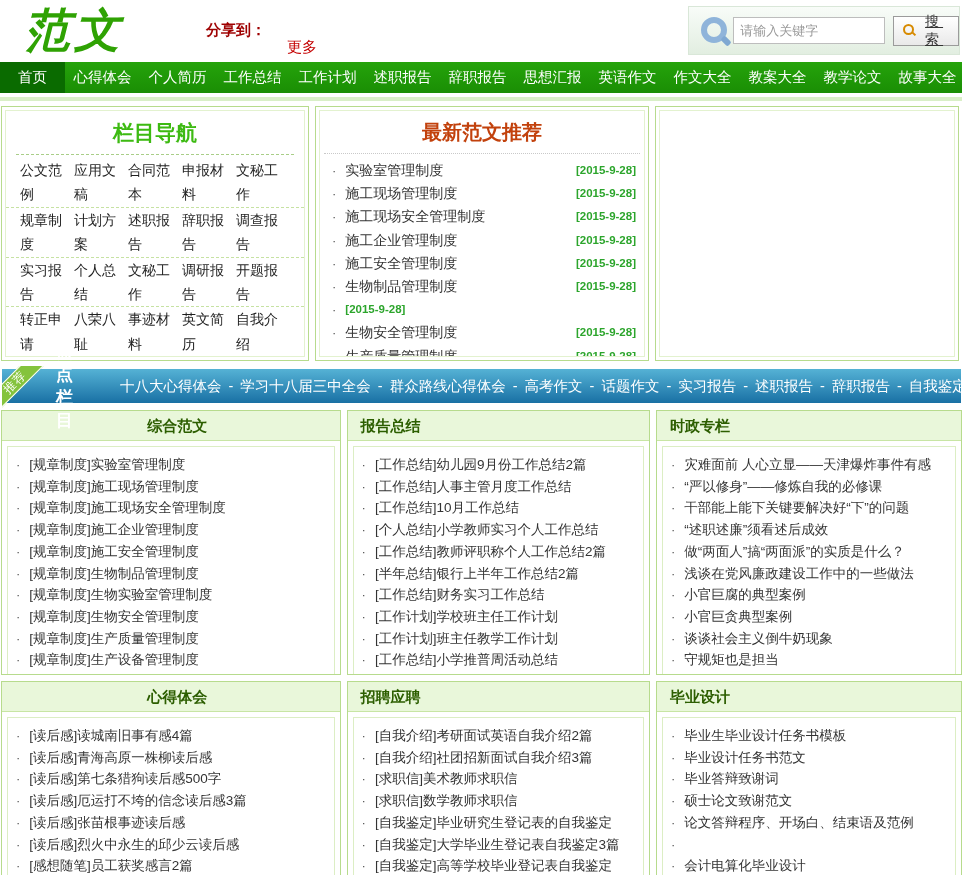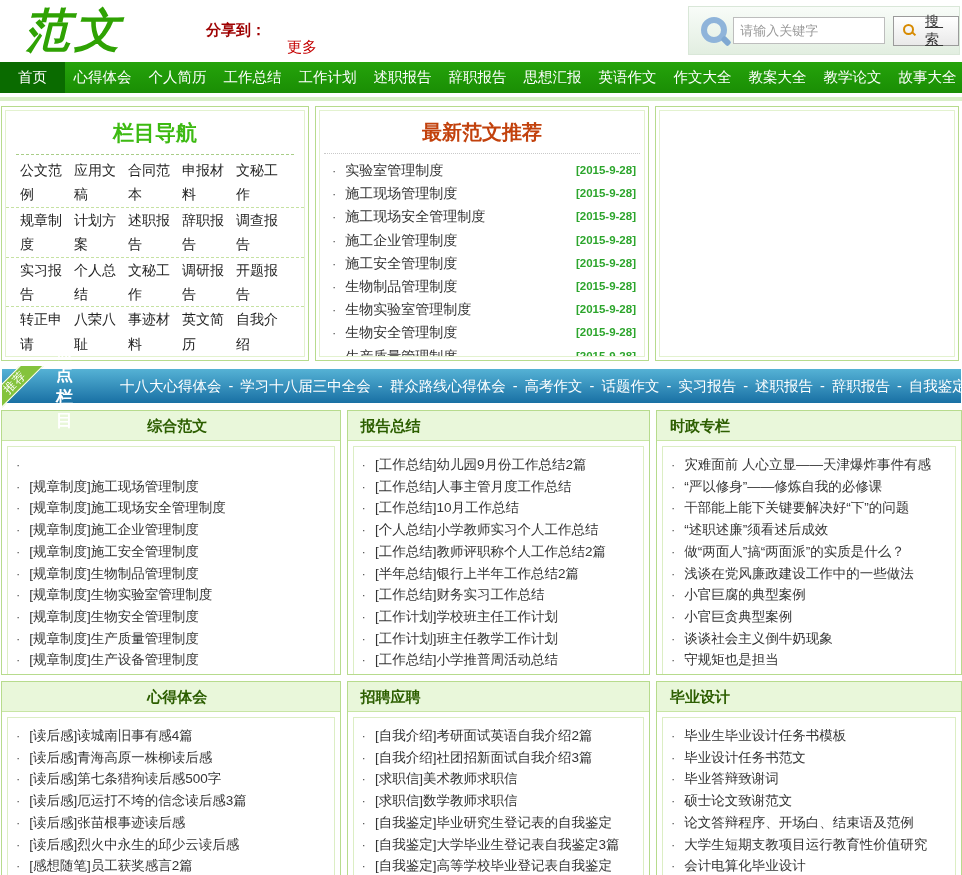--- a/index.html
+++ b/index.html
@@ -192,21 +192,20 @@
               <a class="lt-link">施工安全管理制度</a>
               <span class="lt-date">[2015-9-28]</span>
             </div>
             <div class="lt-row">
               <span class="bullet">·</span>
               <a class="lt-link">生物制品管理制度</a>
               <span class="lt-date">[2015-9-28]</span>
             </div>
             <div class="lt-row">
               <span class="bullet">·</span>
-              <a class="lt-link">生物实验室管理制度</a>
               <span class="lt-date">[2015-9-28]</span>
             </div>
             <div class="lt-row">
               <span class="bullet">·</span>
               <a class="lt-link">生物安全管理制度</a>
               <span class="lt-date">[2015-9-28]</span>
             </div>
             <div class="lt-row">
               <span class="bullet">·</span>
               <a class="lt-link">生产质量管理制度</a>
@@ -227,20 +226,21 @@
     <span class="hot-title">热点栏目</span>
     <span class="hot-links" id="hot-links"><a>十八大心得体会</a><span class="hot-sep">-</span><a>学习十八届三中全会</a><span class="hot-sep">-</span><a>群众路线心得体会</a><span class="hot-sep">-</span><a>高考作文</a><span class="hot-sep">-</span><a>话题作文</a><span class="hot-sep">-</span><a>实习报告</a><span class="hot-sep">-</span><a>述职报告</a><span class="hot-sep">-</span><a>辞职报告</a><span class="hot-sep">-</span><a>自我鉴定</a></span>
   </div>
 
   <div class="row" id="row-mid">
       <div class="sec h-mid w-d">
         <div class="sec-head">综合范文</div>
         <div class="sec-body">
           <div class="sec-row">
             <span class="bullet">·</span>
+            <a class="sec-link">[规章制度]实验室管理制度</a>
           </div>
           <div class="sec-row">
             <span class="bullet">·</span>
             <a class="sec-link">[规章制度]施工现场管理制度</a>
           </div>
           <div class="sec-row">
             <span class="bullet">·</span>
             <a class="sec-link">[规章制度]施工现场安全管理制度</a>
           </div>
           <div class="sec-row">
@@ -450,21 +450,20 @@
           <div class="sec-row">
             <span class="bullet">·</span>
             <a class="sec-link">硕士论文致谢范文</a>
           </div>
           <div class="sec-row">
             <span class="bullet">·</span>
             <a class="sec-link">论文答辩程序、开场白、结束语及范例</a>
           </div>
           <div class="sec-row">
             <span class="bullet">·</span>
-            <a class="sec-link">大学生短期支教项目运行教育性价值研究</a>
           </div>
           <div class="sec-row">
             <span class="bullet">·</span>
             <a class="sec-link">会计电算化毕业设计</a>
           </div>
         </div>
       </div>
     </div>
 
 </div>

